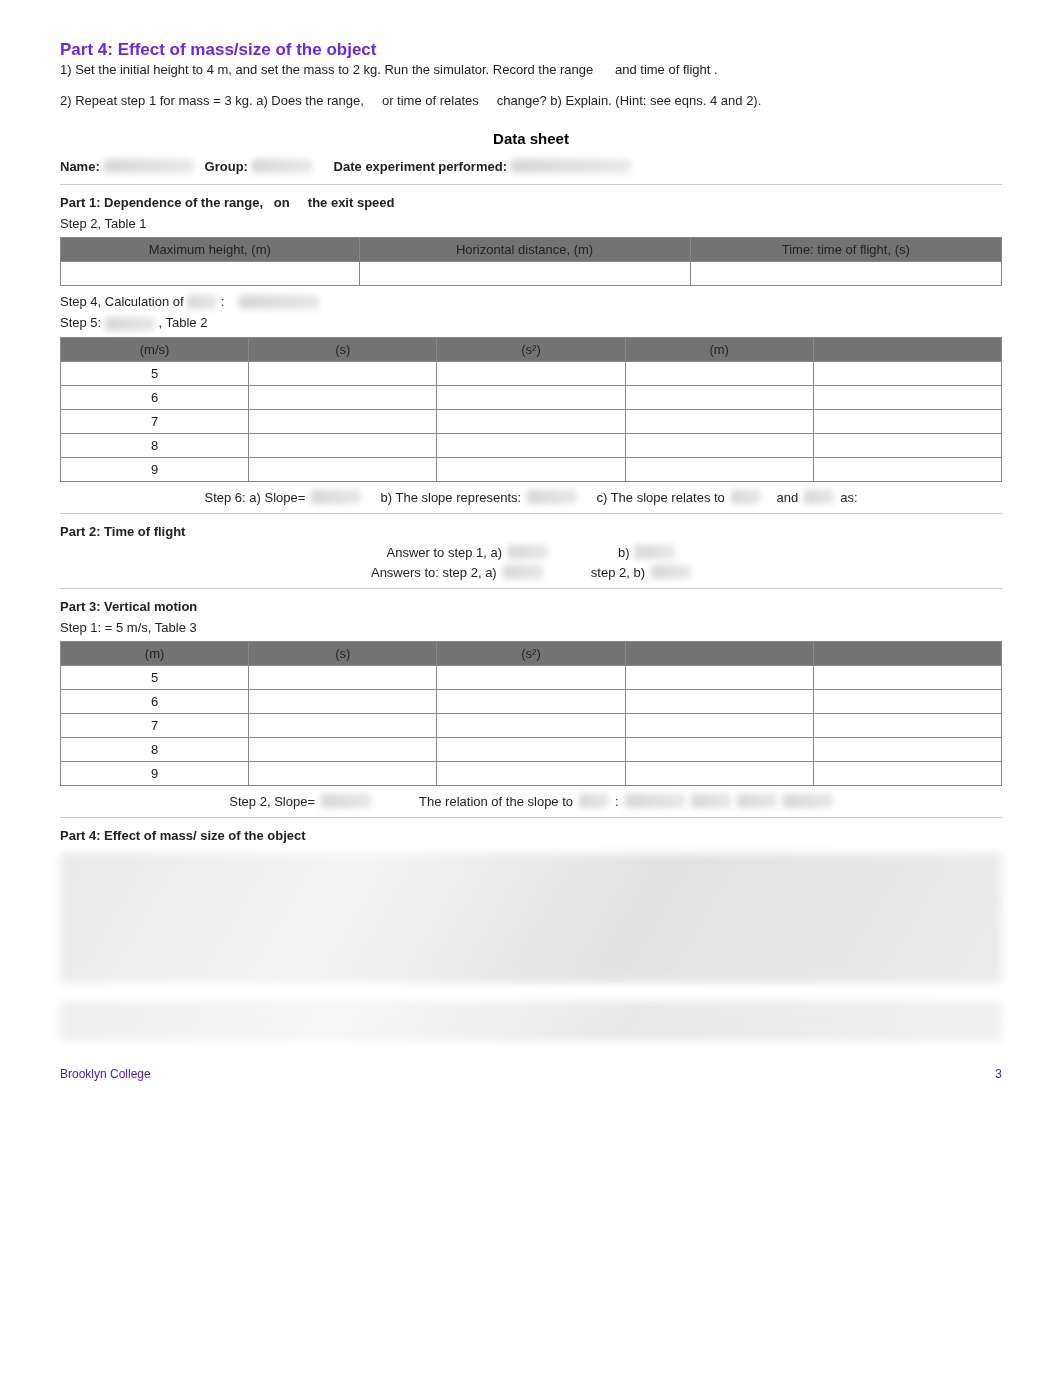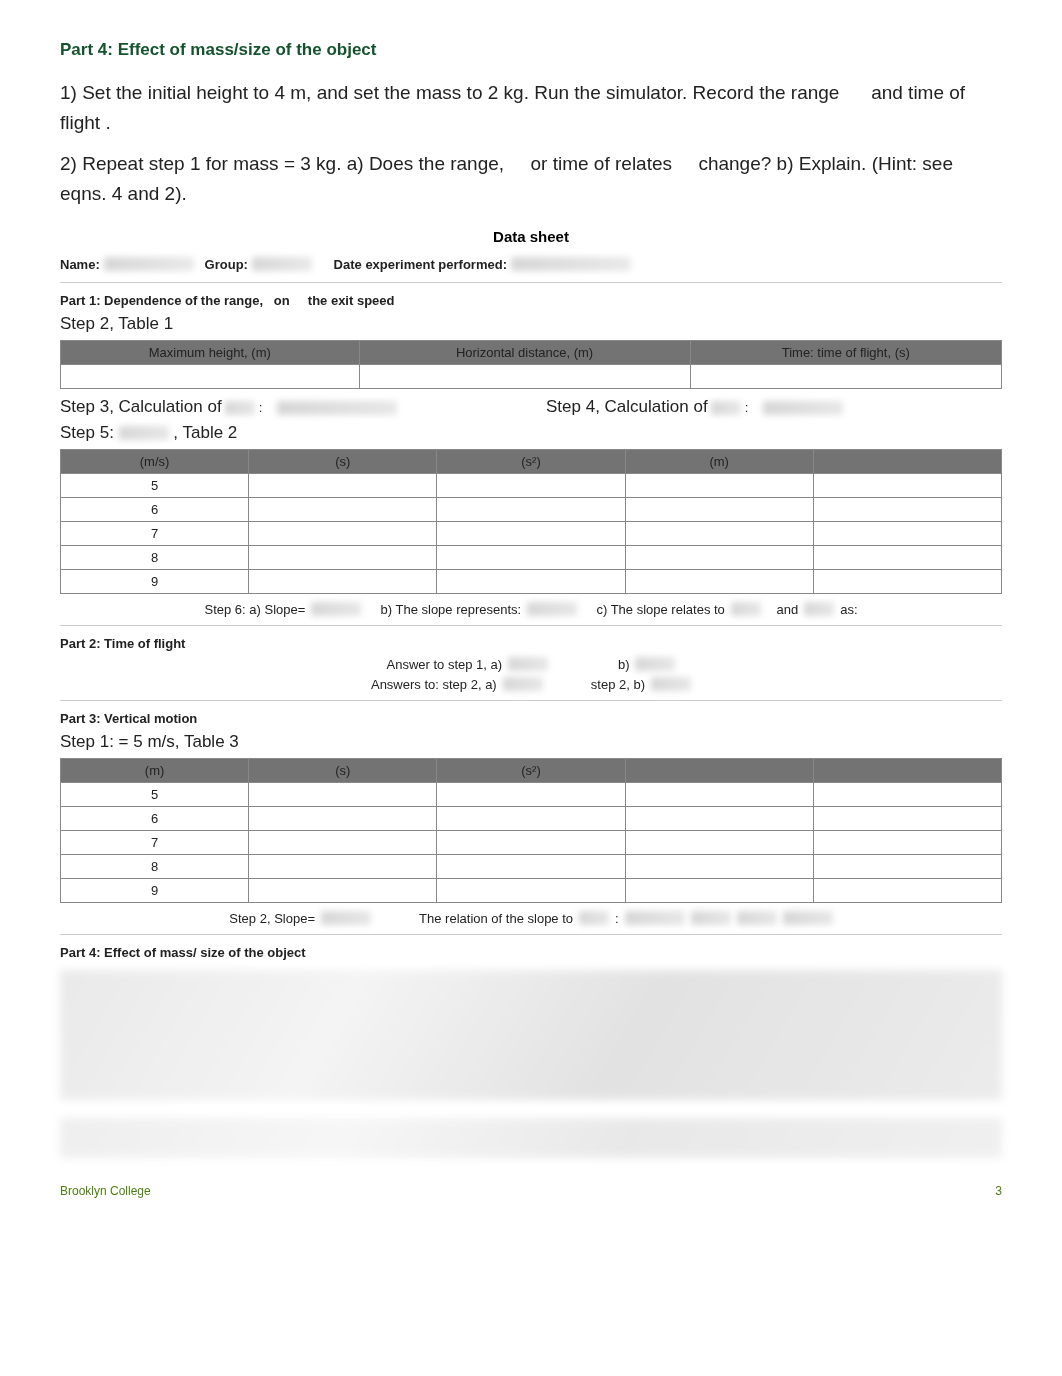--- a/index.html
+++ b/index.html
@@ -10,29 +10,28 @@
       color: #222;
       width: 1062px;
       min-height: 1376px;
       position: relative;
     }
     .page {
       padding: 40px 60px 60px 60px;
       position: relative;
     }
     .part-title {
-      color: #14532d;
+      color: #6d28d9;
       font-size: 17px;
       font-weight: bold;
-      margin-bottom: 18px;
     }
     .instruction {
       margin-bottom: 10px;
       line-height: 1.6;
-      font-size: 19px;
+      font-size: 13px;
     }
     .data-sheet-title {
       text-align: center;
       color: #000000;
       font-weight: bold;
       font-size: 15px;
       margin: 18px 0 12px 0;
     }
     .header-row {
       display: flex;
@@ -44,21 +43,21 @@
     .header-label {
       font-weight: bold;
       margin-right: 4px;
     }
     .section-label {
       font-weight: bold;
       margin: 10px 0 6px 0;
       font-size: 13px;
     }
     .step-label {
-      font-size: 17px;
+      font-size: 13px;
       margin-bottom: 4px;
     }
     .table-container {
       margin: 6px 0 8px 0;
     }
     table {
       border-collapse: collapse;
       width: 100%;
       font-size: 13px;
     }
@@ -91,21 +90,21 @@
       justify-content: center;
     }
     .footer {
       position: absolute;
       bottom: 20px;
       left: 60px;
       right: 60px;
       display: flex;
       justify-content: space-between;
       font-size: 12px;
-      color: #4d7c0f;
+      color: #4c1d95;
     }
     .bottom-blurred {
       width: 100%;
       height: 130px;
       background: linear-gradient(120deg, #d0d0d0 0%, #e8e8e8 30%, #c0c0c0 60%, #d5d5d5 100%);
       border-radius: 3px;
       filter: blur(4px);
       opacity: 0.45;
       margin-top: 10px;
     }
@@ -211,27 +210,20 @@
           <td></td>
           <td></td>
           <td></td>
         </tr>
       </tbody>
     </table>
   </div>
 
   <div class="two-col">
     <div>
-      <span class="step-label">Step 3, Calculation of</span>
-      <span class="small-blur" style="width:30px;"></span>
-      <span>:</span>
-      &nbsp;&nbsp;
-      <span class="small-blur" style="width:120px;"></span>
-    </div>
-    <div>
       <span class="step-label">Step 4, Calculation of</span>
       <span class="small-blur" style="width:30px;"></span>
       <span>:</span>
       &nbsp;&nbsp;
       <span class="small-blur" style="width:80px;"></span>
     </div>
   </div>
 
   <div class="step-label">
     <span>Step 5:</span>

